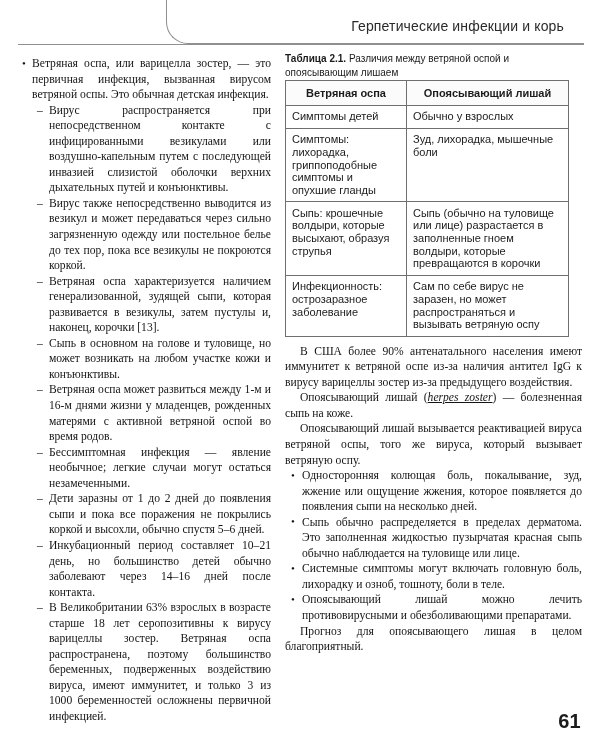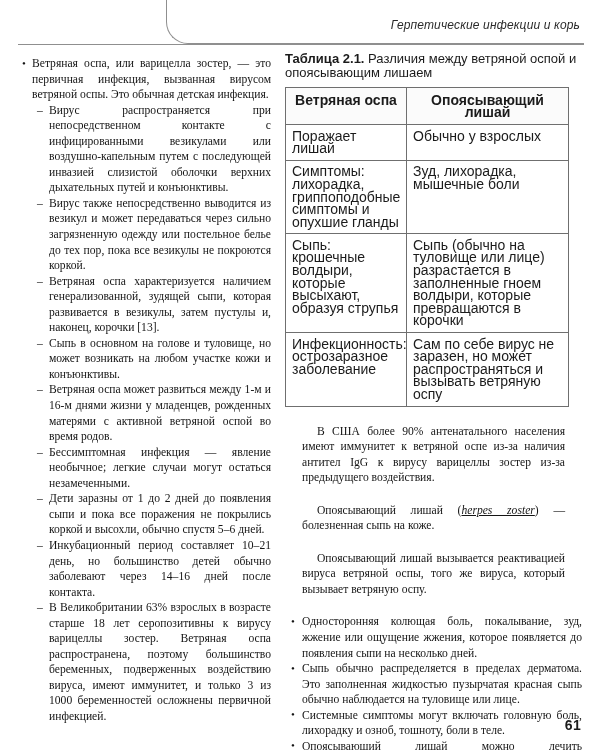--- a/index.html
+++ b/index.html
@@ -48,28 +48,27 @@
   .header-tab-fill {
     position: absolute;
     right: 0;
     top: -30px;
     width: 16px;
     height: 74px;
     background: #ffffff;
   }
   .header-title {
     position: absolute;
-    right: 20px;
+    right: 36px;
     top: 18px;
     font-family: "Liberation Sans", sans-serif;
-    font-size: 12px;
+    font-size: 14px;
     letter-spacing: 0.15px;
     color: #2a2a2a;
     white-space: nowrap;
-    font-style: italic;
   }
   .header-rule {
     position: absolute;
     left: 18px;
     top: 44px;
     width: 566px;
     height: 1.1px;
     background: #8f8f8f;
   }
 
@@ -131,36 +130,35 @@
   }
   li > .txt {
     display: block;
   }
   
   li > .txt { text-align: justify; }
 
   
   .table-caption {
     font-family: "Liberation Sans", sans-serif;
-    font-size: 13px;
+    font-size: 10px;
     line-height: 14.2px;
     color: #1b1b1b;
-    margin-bottom: 7px;
   }
   .table-caption .cap-num {
     font-weight: bold;
   }
 
   
   table.diff-table {
     border-collapse: collapse;
     width: 283px;
     table-layout: fixed;
     font-family: "Liberation Sans", sans-serif;
-    font-size: 14px;
+    font-size: 11px;
     line-height: 12.6px;
     color: #1b1b1b;
     background: #ffffff;
   }
   table.diff-table col.c1 { width: 121px; }
   table.diff-table col.c2 { width: 162px; }
 
   table.diff-table th,
   table.diff-table td {
     border: 0.9px solid #6f6f6f;
@@ -183,21 +181,21 @@
   
   .rt-body {
     font-family: "Liberation Serif", serif;
     font-size: 11.6px;
     line-height: 15.55px;
     text-align: justify;
     color: #141414;
     margin-top: 7px;
   }
   .rt-body p.para {
-    margin: 17px;
+    margin: 0;
     text-indent: 15px;
   }
   .rt-body .ital {
     font-style: italic;
     text-decoration: underline;
   }
   ul.rbul {
     list-style: none;
     margin: 0;
     padding: 0;
@@ -215,21 +213,21 @@
     font-size: 11px;
     line-height: 15.55px;
   }
 
   
   .folio {
     position: absolute;
     right: 19px;
     bottom: 17px;
     font-family: "Liberation Sans", sans-serif;
-    font-size: 14px;
+    font-size: 20px;
     font-weight: bold;
     color: #1b1b1b;
     letter-spacing: 0.3px;
   }
 </style>
 </head>
 <body>
 
 <div class="page">
 
@@ -300,21 +298,21 @@
         <col class="c2">
       </colgroup>
       <thead>
         <tr>
           <th>Ветряная оспа</th>
           <th>Опоясывающий лишай</th>
         </tr>
       </thead>
       <tbody>
         <tr>
-          <td>Поражает лишай</td>
+          <td>Симптомы детей</td>
           <td>Обычно у взрослых</td>
         </tr>
         <tr>
           <td>Симптомы: лихорадка, гриппоподобные симптомы и опухшие гланды</td>
           <td>Зуд, лихорадка, мышечные боли</td>
         </tr>
         <tr>
           <td>Сыпь: крошечные волдыри, которые высыхают, образуя струпья</td>
           <td>Сыпь (обычно на туловище или лице) разрастается в заполненные гноем волдыри, которые превращаются в корочки</td>
         </tr>

